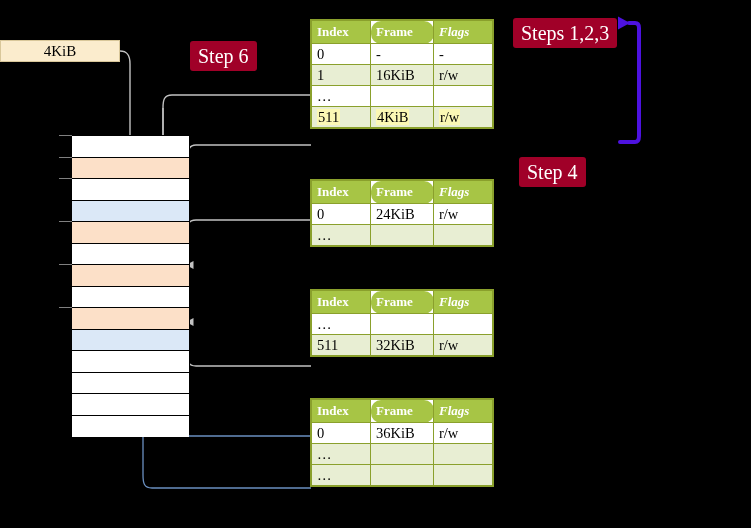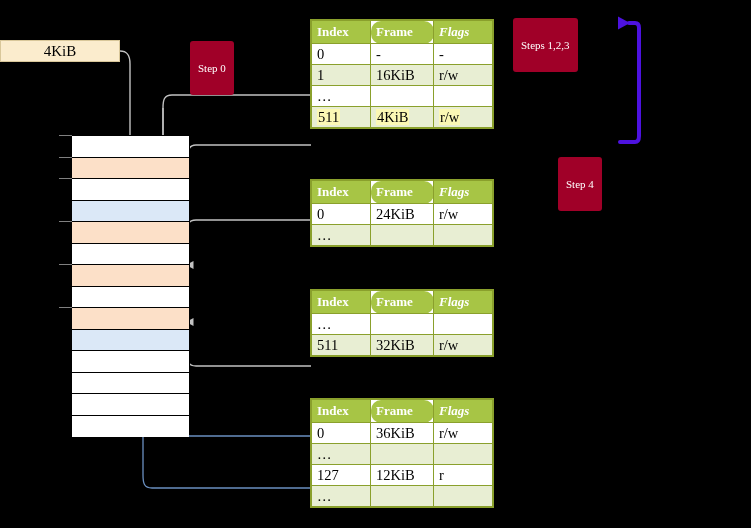--- a/index.html
+++ b/index.html
@@ -31,22 +31,22 @@
           border:1px solid #000;box-sizing:border-box;background:#fff;}
   .memrow{height:21.5px;box-sizing:border-box;border-bottom:1px solid #000;
           position:relative;}
   .memrow:last-child{border-bottom:none;}
   .m-white{background:#ffffff;}
   .m-orange{background:#fce0c8;}
   .m-blue{background:#dbe8f7;}
   .tick{position:absolute;left:-13px;top:-1px;width:13px;height:1px;background:#808080;}
 
   
-  .badge{position:absolute;color:#ffffff;font-size:11px;line-height:18px;
-         padding:18px 8px;border-radius:3px;white-space:nowrap;
+  .badge{position:absolute;color:#ffffff;font-size:20px;line-height:18px;
+         padding:6px 8px;border-radius:3px;white-space:nowrap;
          font-family:"Liberation Serif","DejaVu Serif",serif;}
   .badge-red{background:#a00028;}
   .badge-violet{background:#6a18f0;}
 
   .sizebox{position:absolute;left:0;top:40px;width:120px;height:22px;
            background:#fbeccd;border:1px solid #d9c79a;box-sizing:border-box;
            text-align:center;font-size:15px;line-height:20px;color:#000;}
 
   svg.ovl{position:absolute;left:0;top:0;width:751px;height:528px;
           pointer-events:none;overflow:visible;}
@@ -128,22 +128,22 @@
     <div class="memrow m-orange">
         <span class="tick"></span>
       </div>
     <div class="memrow m-blue"></div>
     <div class="memrow m-white"></div>
     <div class="memrow m-white"></div>
     <div class="memrow m-white"></div>
     <div class="memrow m-white"></div>
   </div>
 
-  <div class="badge badge-red" style="left:190px;top:41px;">Step 0</div>
-  <div class="badge badge-red" style="left:519px;top:157px;margin-left:39px;">Step 4</div>
+  <div class="badge badge-red" style="left:190px;top:41px;">Step 6</div>
+  <div class="badge badge-red" style="left:519px;top:157px;">Step 4</div>
   <div class="badge badge-red" style="left:513px;top:18px;">Steps 1,2,3</div>
 
   <table class="ptable" style="left:311px;top:20px;">
     <thead>
       <tr>
         <th class="c-idx">Index</th>
         <th class="c-frm">Frame</th>
         <th class="c-flg">Flags</th>
       </tr>
     </thead>
@@ -227,25 +227,20 @@
       <tr class="plain">
         <td class="c-idx">0</td>
         <td class="c-frm">36KiB</td>
         <td class="c-flg">r/w</td>
       </tr>
       <tr class="alt">
         <td class="c-idx">…</td>
         <td class="c-frm"></td>
         <td class="c-flg"></td>
       </tr>
-      <tr class="plain">
-        <td class="c-idx">127</td>
-        <td class="c-frm">12KiB</td>
-        <td class="c-flg">r</td>
-      </tr>
       <tr class="alt">
         <td class="c-idx">…</td>
         <td class="c-frm"></td>
         <td class="c-flg"></td>
       </tr>
     </tbody>
   </table>
 
 </div>
 

